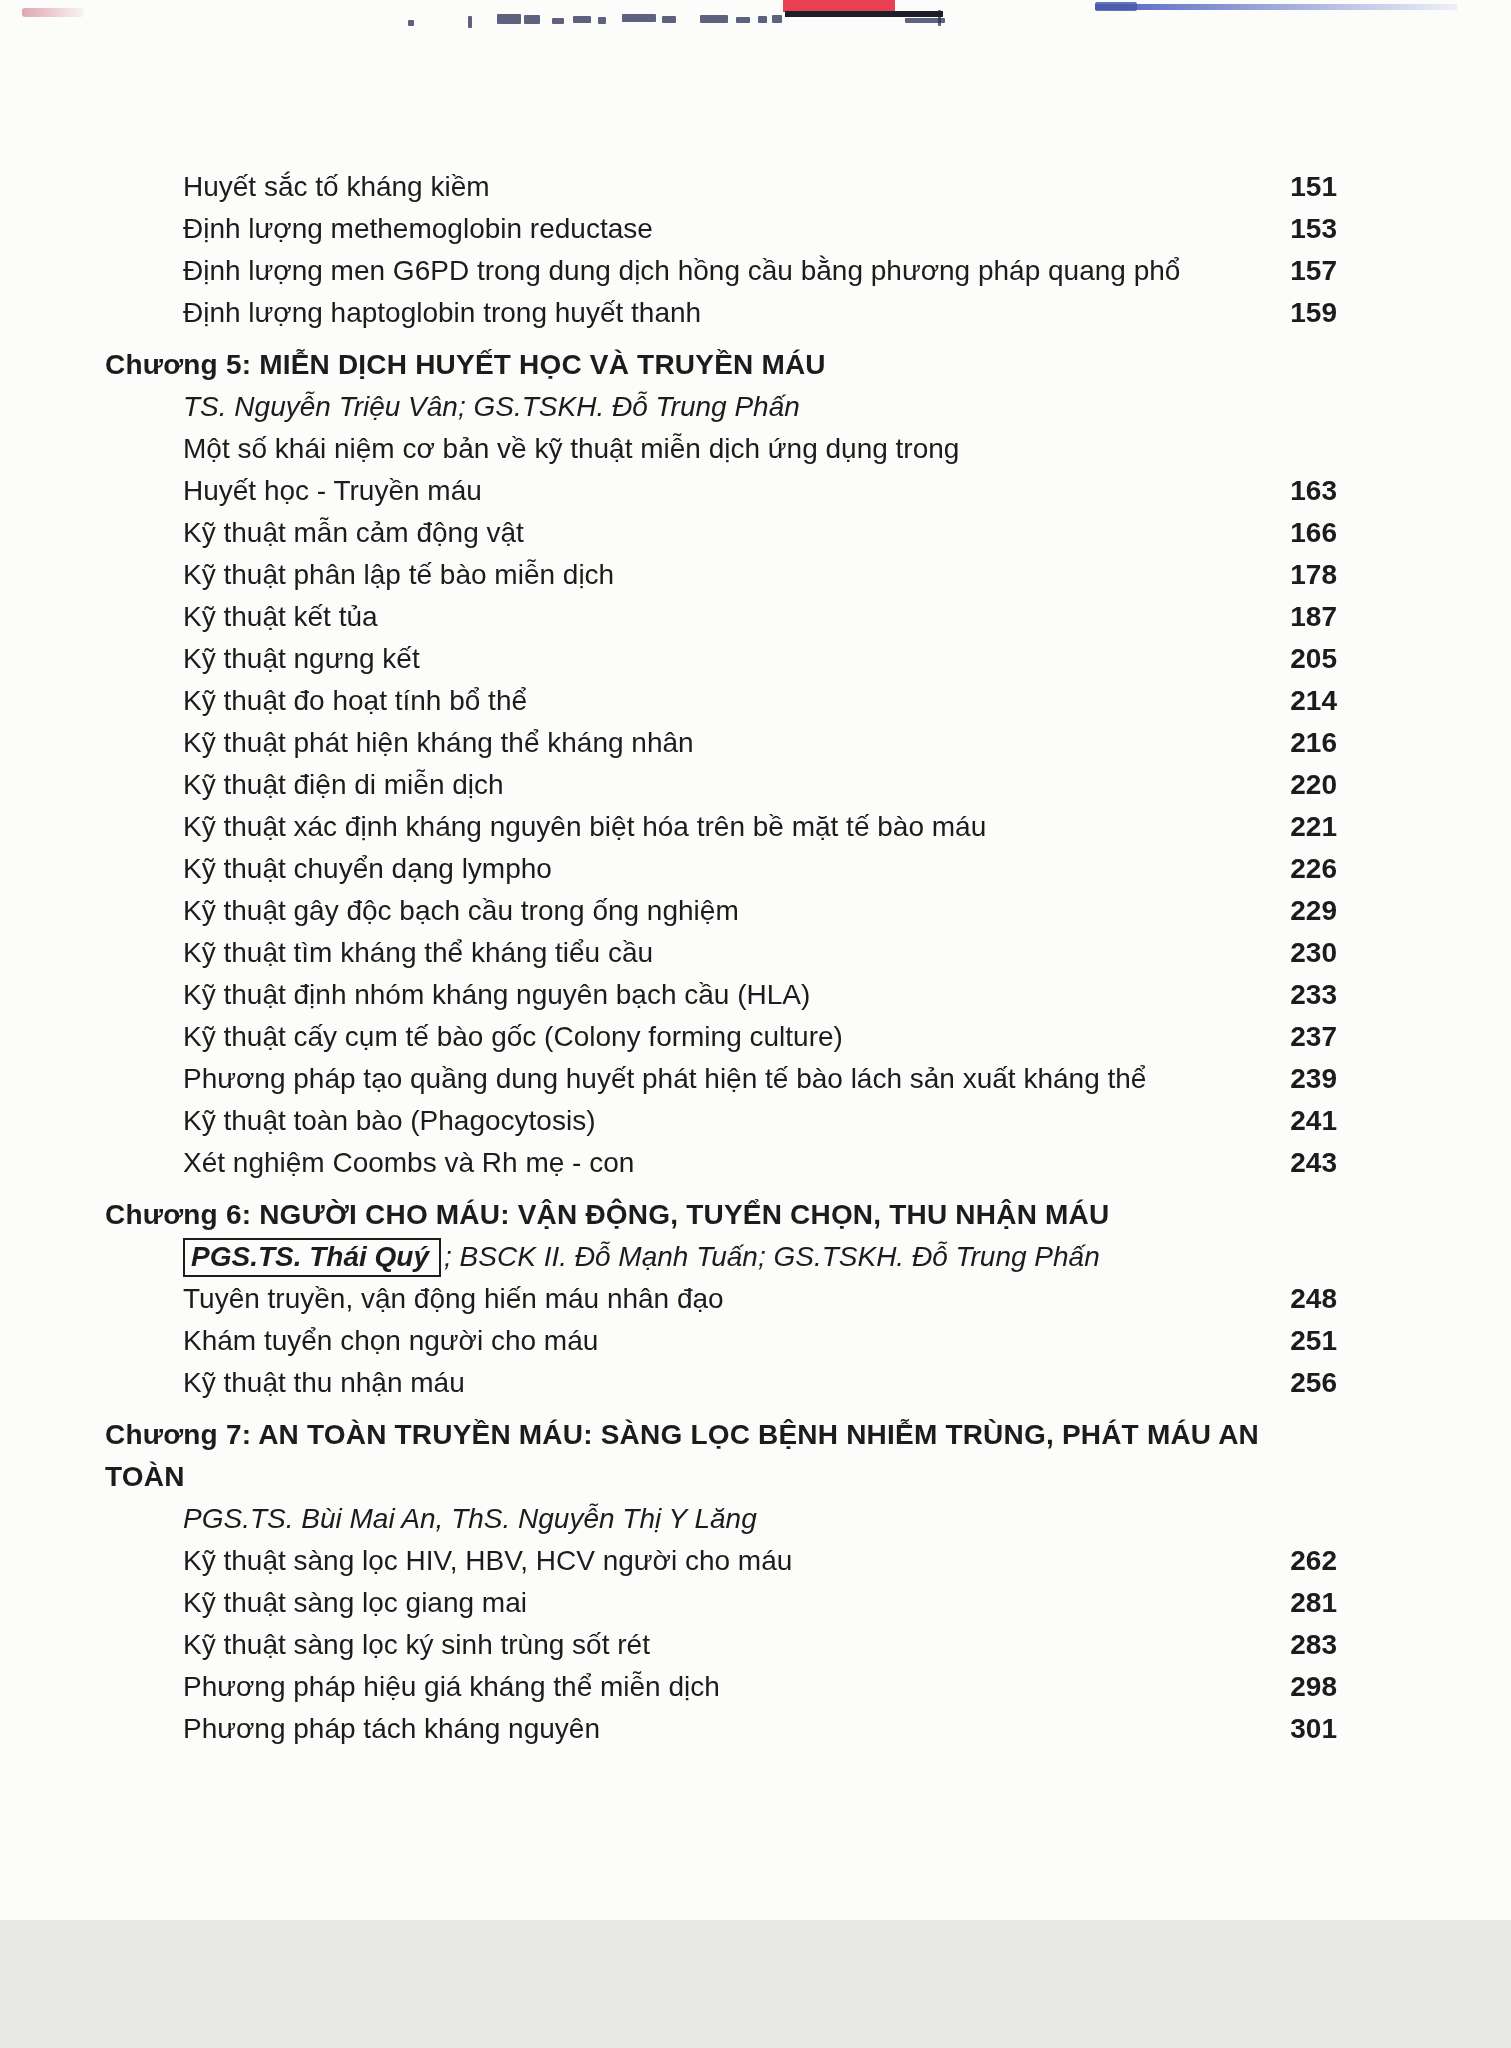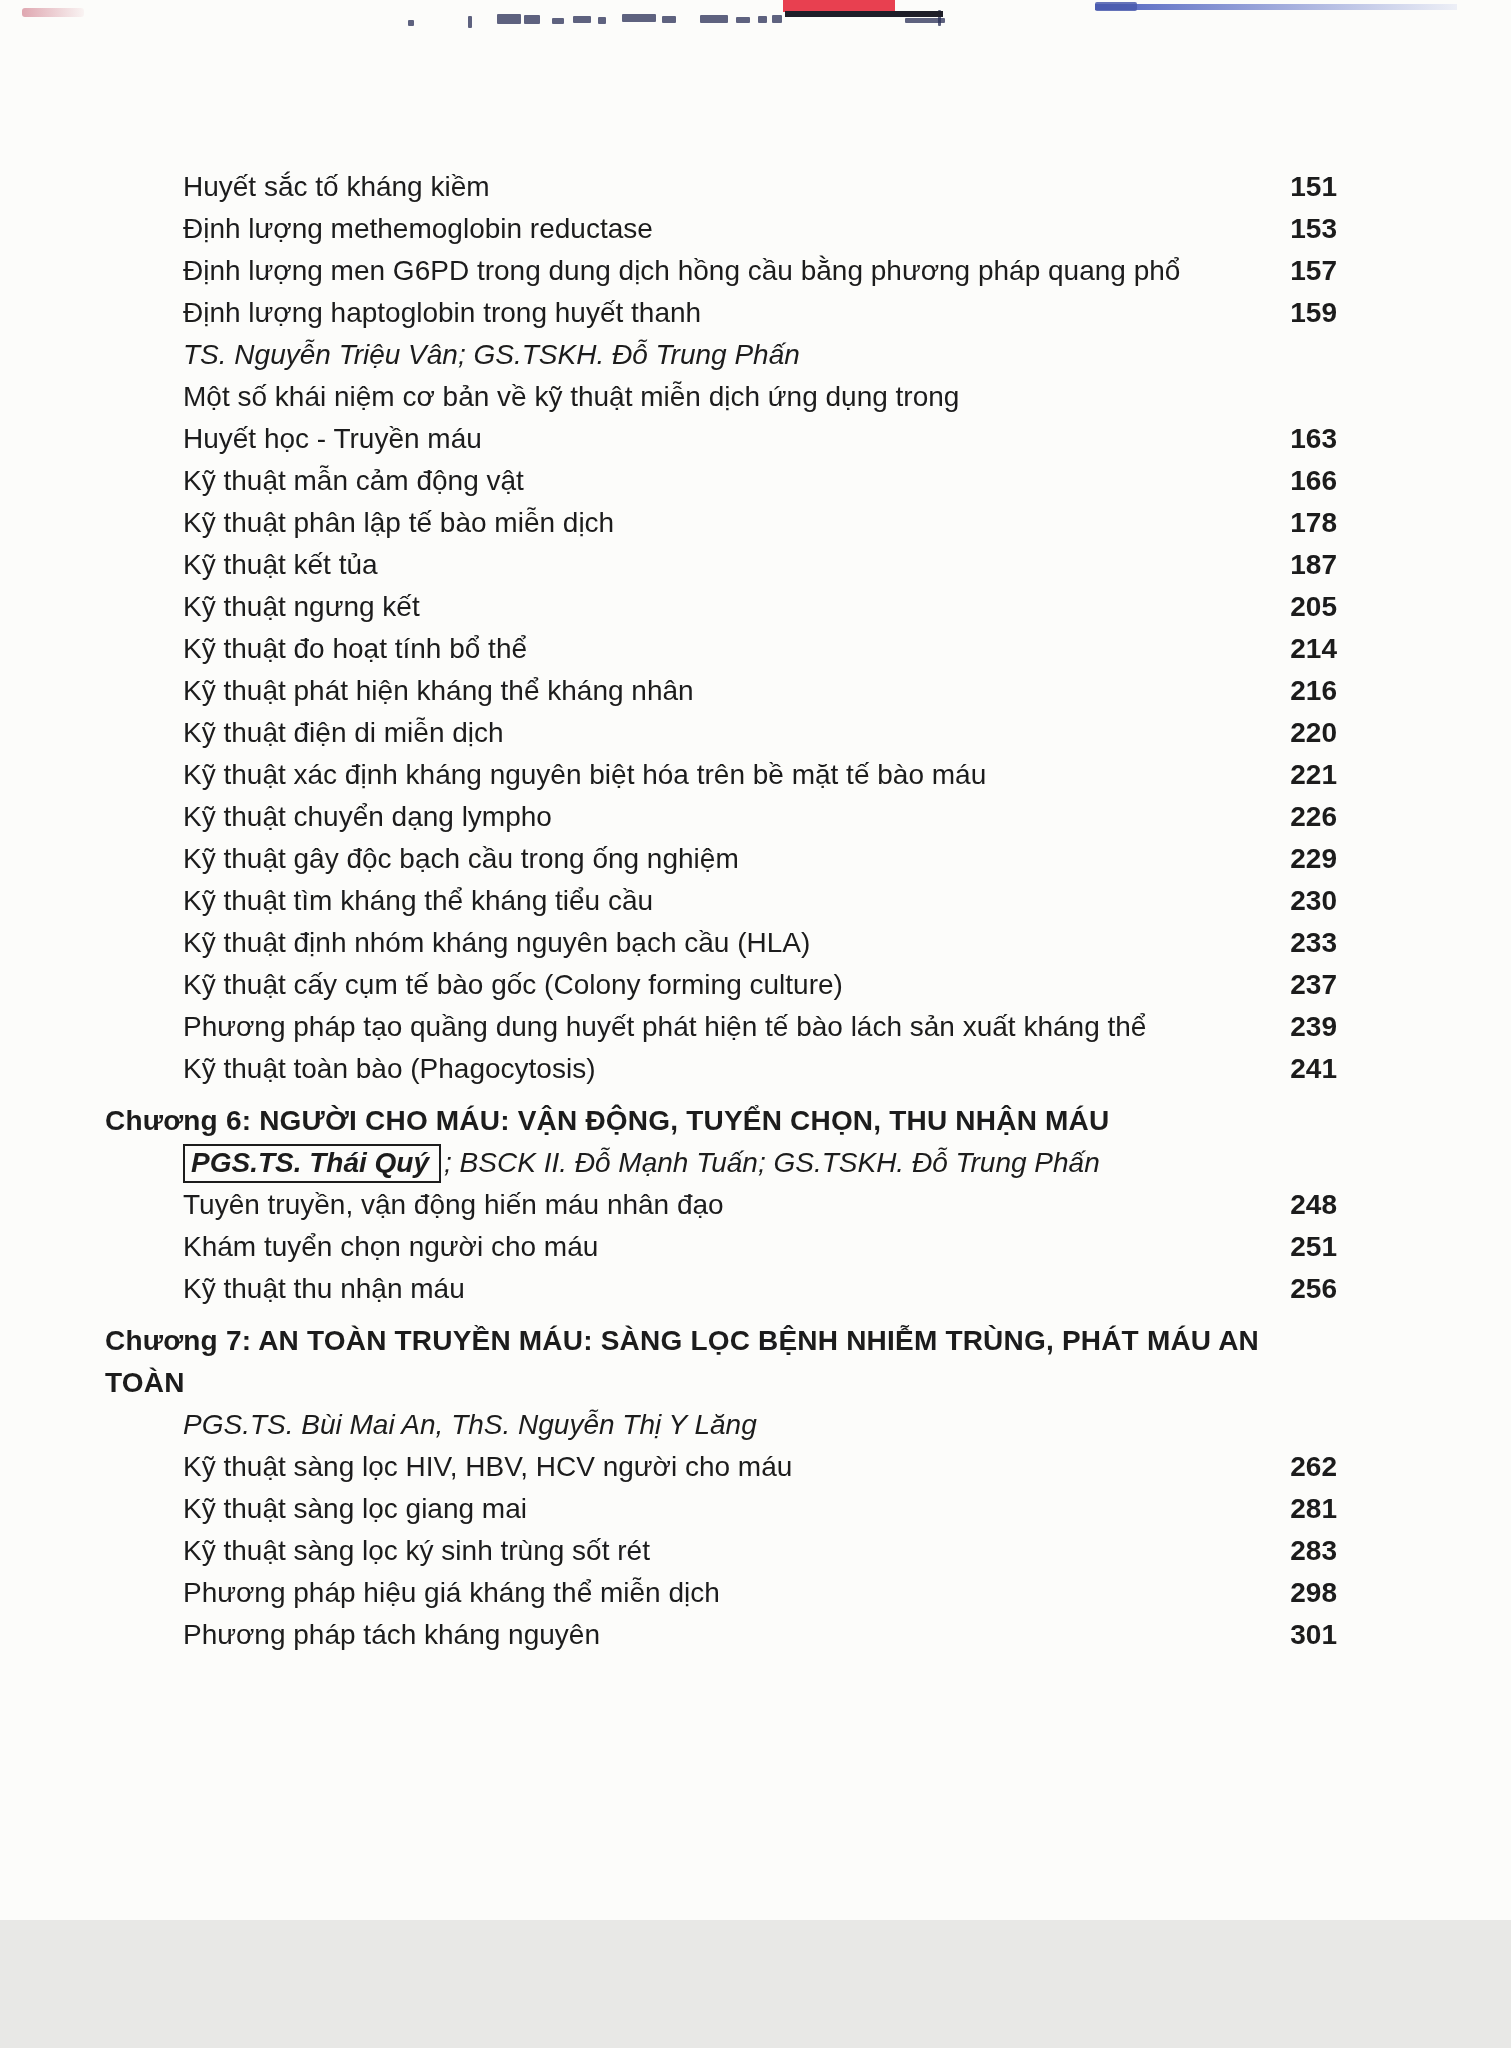--- a/index.html
+++ b/index.html
@@ -120,20 +120,21 @@
           <div class="entry">
             <span class="entry-title">Định lượng men G6PD trong dung dịch hồng cầu bằng phương pháp quang phổ</span>
             <span class="entry-page">157</span>
           </div>
           <div class="entry">
             <span class="entry-title">Định lượng haptoglobin trong huyết thanh</span>
             <span class="entry-page">159</span>
           </div>
         </section>
         <section class="toc-section">
+          <div class="chapter-heading">Chương 5: MIỄN DỊCH HUYẾT HỌC VÀ TRUYỀN MÁU</div>
           <div class="authors-line"><span class="author-text">TS. Nguyễn Triệu Vân; GS.TSKH. Đỗ Trung Phấn</span></div>
           <div class="entry">
             <span class="entry-title">Một số khái niệm cơ bản về kỹ thuật miễn dịch ứng dụng trong</span>
             <span class="entry-page"></span>
           </div>
           <div class="entry">
             <span class="entry-title">Huyết học - Truyền máu</span>
             <span class="entry-page">163</span>
           </div>
           <div class="entry">
@@ -188,20 +189,24 @@
             <span class="entry-title">Kỹ thuật cấy cụm tế bào gốc (Colony forming culture)</span>
             <span class="entry-page">237</span>
           </div>
           <div class="entry">
             <span class="entry-title">Phương pháp tạo quầng dung huyết phát hiện tế bào lách sản xuất kháng thể</span>
             <span class="entry-page">239</span>
           </div>
           <div class="entry">
             <span class="entry-title">Kỹ thuật toàn bào (Phagocytosis)</span>
             <span class="entry-page">241</span>
+          </div>
+          <div class="entry">
+            <span class="entry-title">Xét nghiệm Coombs và Rh mẹ - con</span>
+            <span class="entry-page">243</span>
           </div>
         </section>
         <section class="toc-section">
           <div class="chapter-heading">Chương 6: NGƯỜI CHO MÁU: VẬN ĐỘNG, TUYỂN CHỌN, THU NHẬN MÁU</div>
           <div class="authors-line"><span class="author-box">PGS.TS. Thái Quý</span><span class="author-text">; BSCK II. Đỗ Mạnh Tuấn; GS.TSKH. Đỗ Trung Phấn</span></div>
           <div class="entry">
             <span class="entry-title">Tuyên truyền, vận động hiến máu nhân đạo</span>
             <span class="entry-page">248</span>
           </div>
           <div class="entry">

